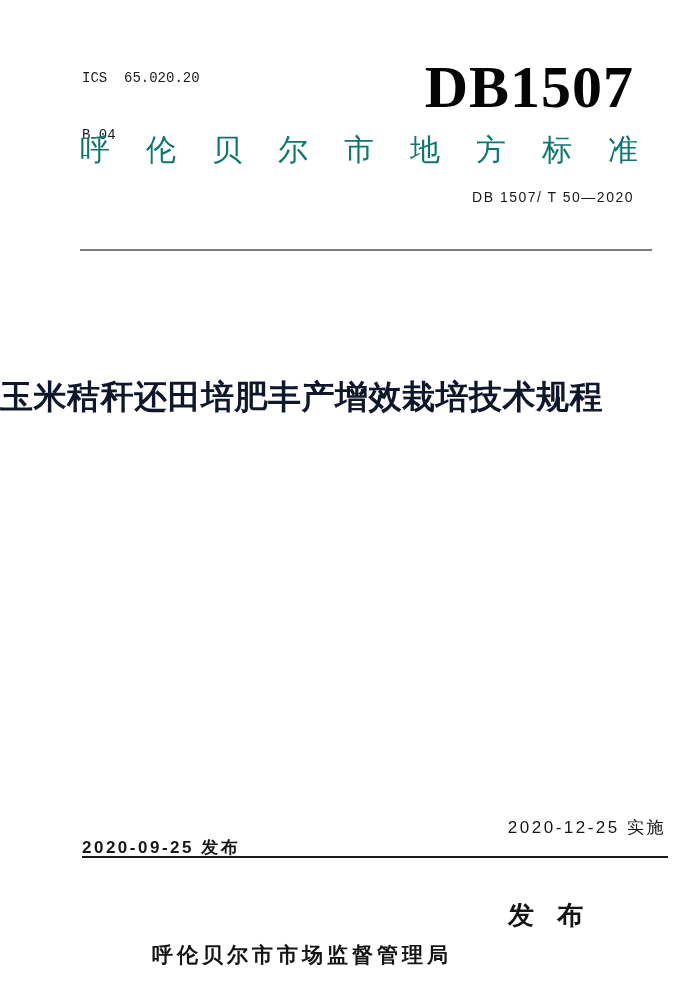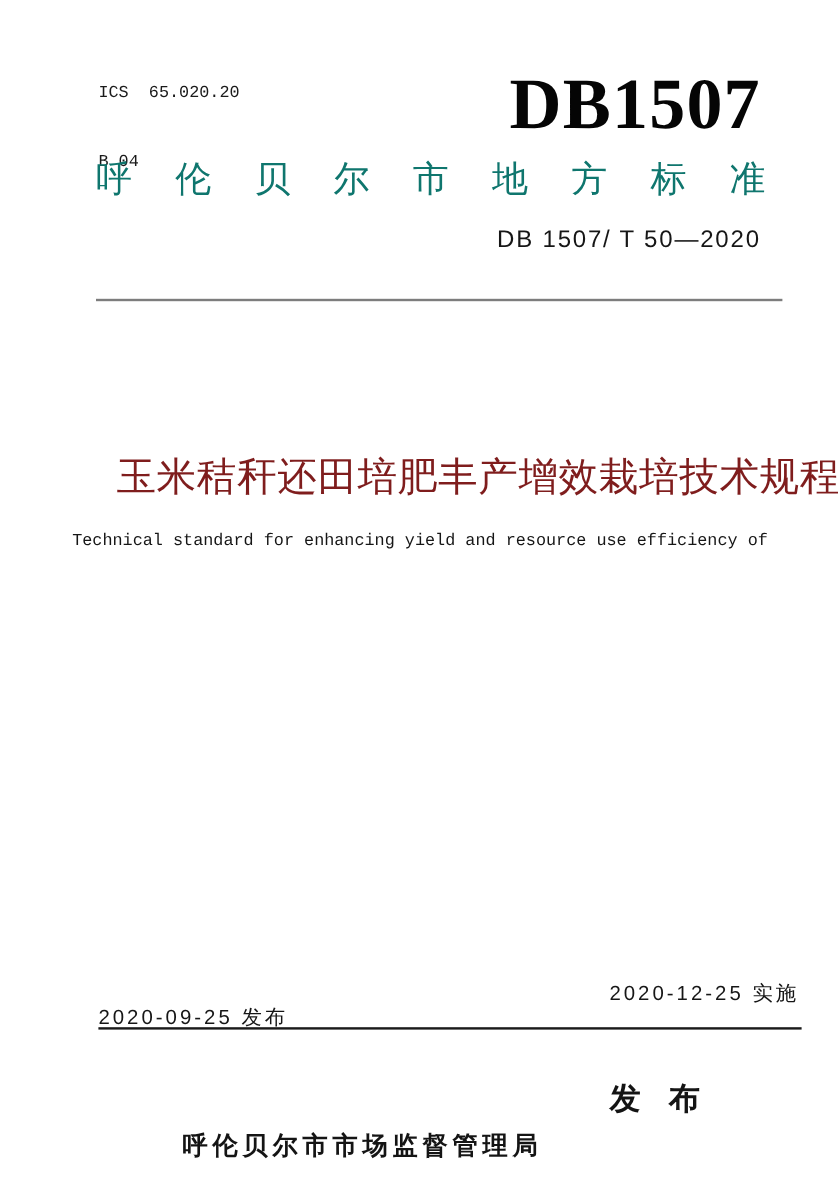--- a/index.html
+++ b/index.html
@@ -42,63 +42,63 @@
     font-size: 30px;
     line-height: 34px;
     letter-spacing: 36px;
     white-space: nowrap;
     color: #0f766e;
   }
   .standard-number {
     position: absolute;
     right: 66px;
     top: 189px;
-    font-size: 20px;
+    font-size: 14px;
     letter-spacing: 1.5px;
     font-weight: 500;
     color: #161616;
   }
   .rule-gray {
     position: absolute;
     left: 80px;
     top: 249px;
     width: 572px;
     height: 2px;
     background: #7d7d7d;
   }
   .title-zh {
     position: absolute;
     left: 0;
     top: 375px;
     width: 700px;
-    text-align: right;
+    text-align: left;
     font-size: 33px;
-    font-weight: 400;
+    font-weight: 700;
     letter-spacing: 0.5px;
-    color: #7f1d1d;
+    color: #0f172a;
   }
   .title-en {
     position: absolute;
     left: 0;
     width: 700px;
     text-align: center;
     font-family: "Liberation Mono", "DejaVu Sans Mono", monospace;
     font-size: 14px;
     font-weight: 500;
     color: #161616;
     white-space: nowrap;
   }
   .title-en.line1 { top: 443px; }
   .title-en.line2 { top: 470px; }
   .date-issue {
     position: absolute;
     left: 82px;
     top: 836px;
     font-size: 17px;
-    font-weight: 400;
+    font-weight: 700;
     letter-spacing: 2.5px;
     color: #161616;
     text-align: right;
   }
   .date-implement {
     position: absolute;
     right: 34px;
     top: 816px;
     font-size: 17px;
     font-weight: 500;
@@ -147,21 +147,20 @@
   <div class="logo">DB1507</div>
 
   <div class="standard-category">呼伦贝尔市地方标准</div>
 
   <div class="standard-number">DB 1507/ T 50—2020</div>
 
   <div class="rule-gray"></div>
 
   <div class="title-zh">玉米秸秆还田培肥丰产增效栽培技术规程</div>
 
-  <div class="title-en line1">Technical standard for enhancing yield and resource use efficiency of</div>
 
 
   <div class="date-issue">2020-09-25 发布</div>
 
   <div class="date-implement">2020-12-25 实施</div>
 
   <div class="rule-black"></div>
 
   <div class="publisher">呼伦贝尔市市场监督管理局</div>
 

